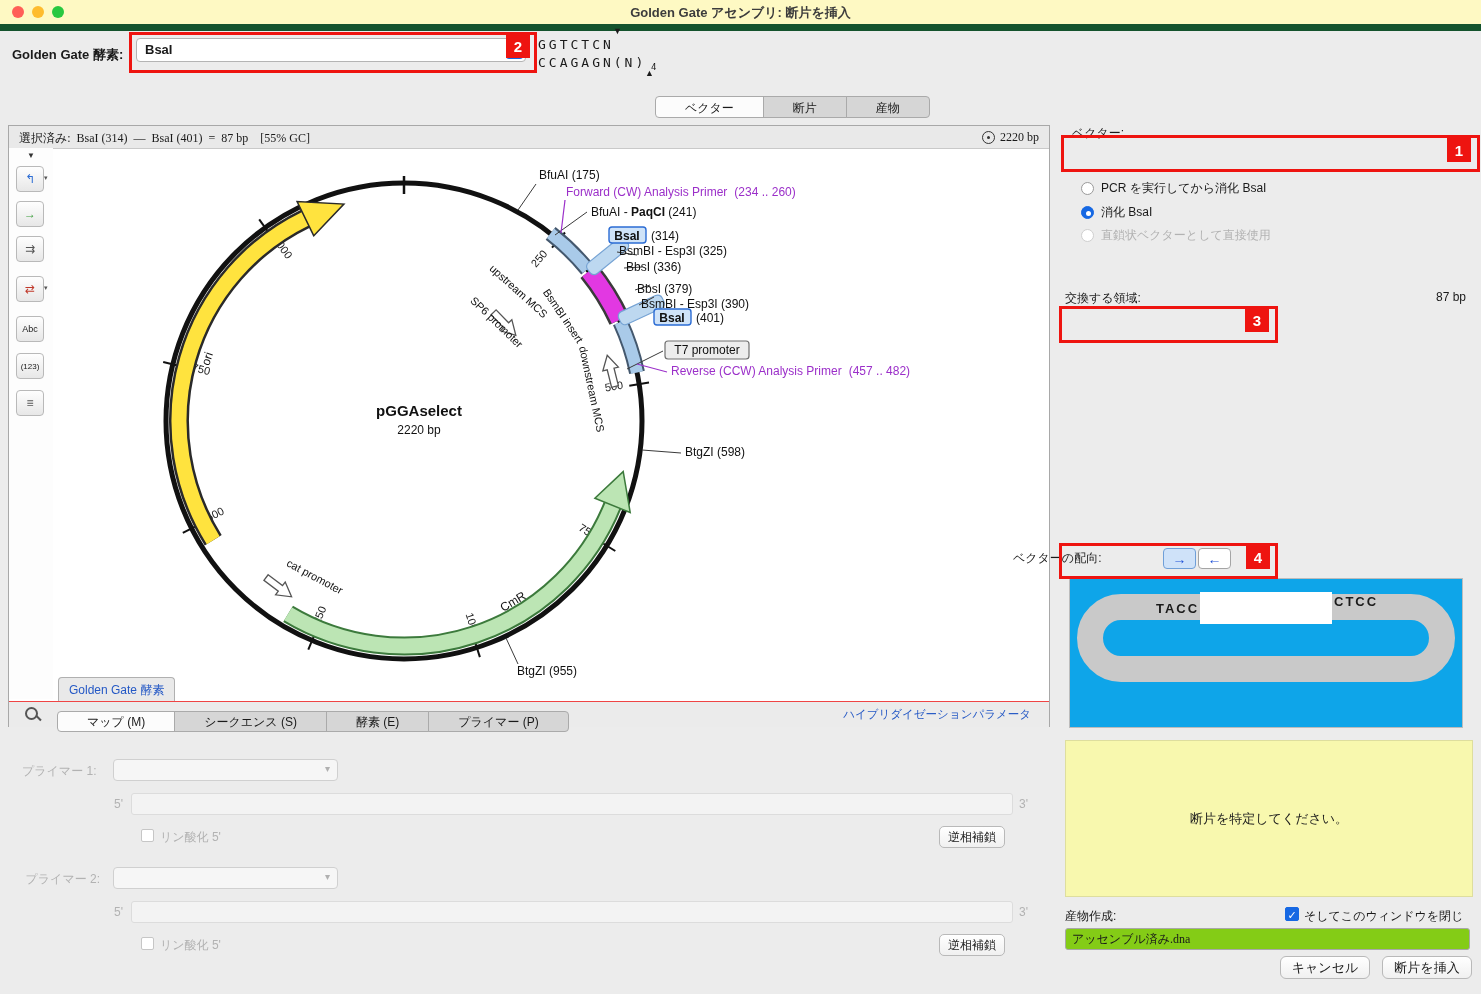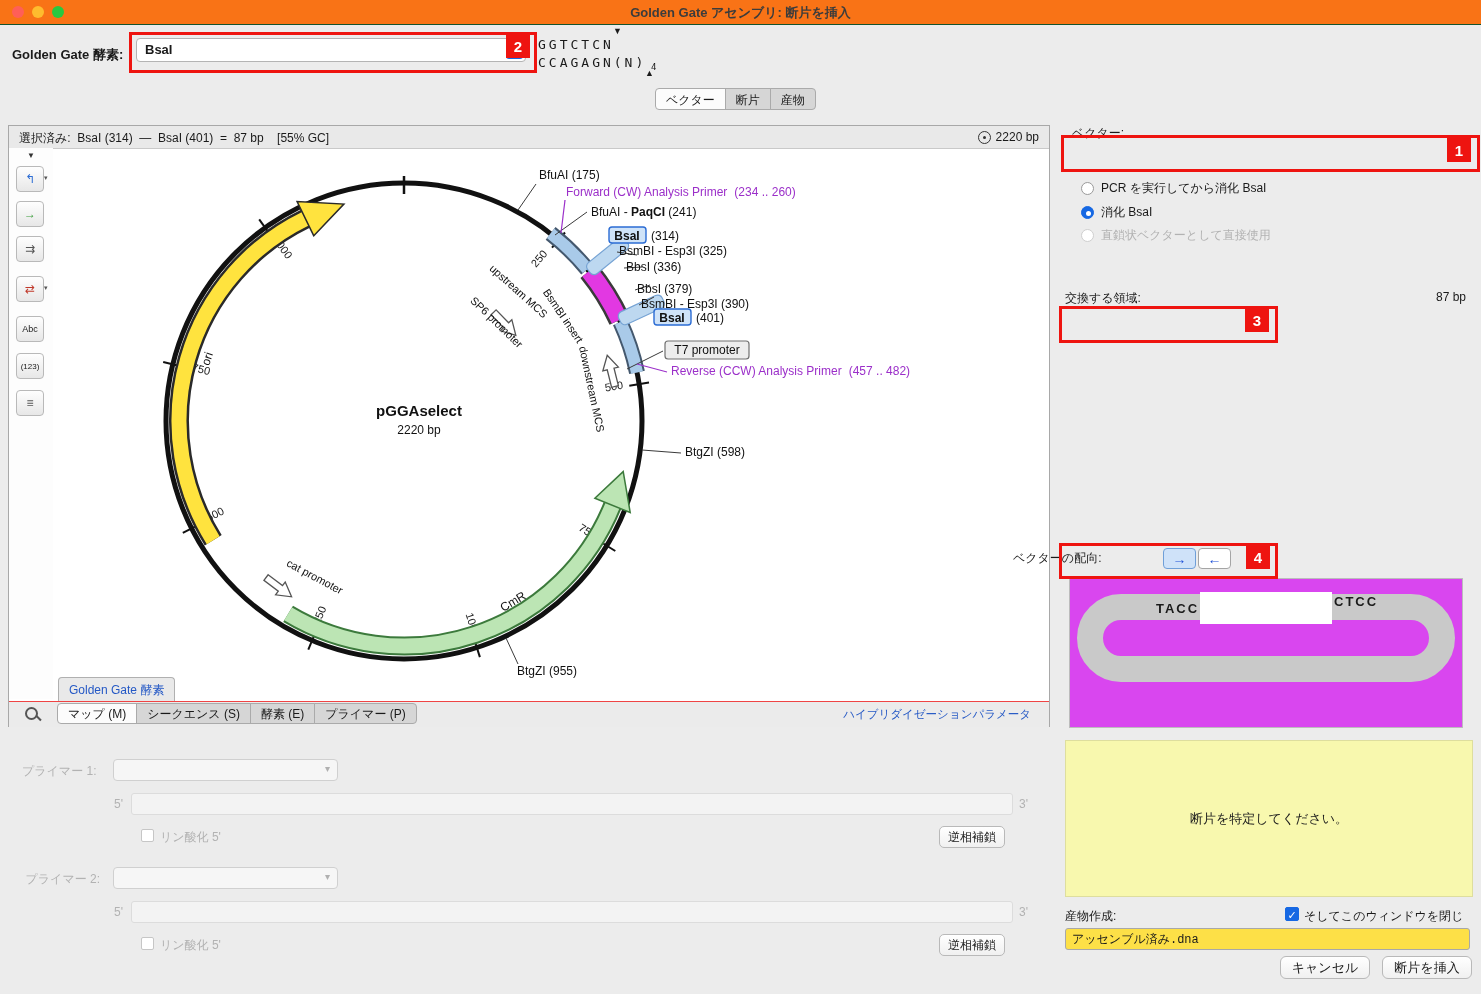--- a/index.html
+++ b/index.html
@@ -2,44 +2,44 @@
 <html><head>
 <meta charset="utf-8">
 <style>
   html,body{margin:0;padding:0;background:#9a9a9a;}
   .screen{position:relative;width:1481px;height:994px;background:#ececec;overflow:hidden;
           font-family:"Liberation Sans","DejaVu Sans",sans-serif;font-size:12px;color:#1a1a1a;}
   .abs{position:absolute;}
   .pre{white-space:pre;}
   .mono{font-family:"DejaVu Sans Mono",monospace;}
   
-  .titlebar{position:absolute;left:0;top:0;right:0;height:24px;background:#f97316;border-bottom:1px solid #14532d;padding-left:40px;}
+  .titlebar{position:absolute;left:0;top:0;right:0;height:24px;background:#fef9c3;border-bottom:7px solid #14532d;padding-left:40px;}
   .tl{position:absolute;top:6px;width:12px;height:12px;border-radius:50%;}
   .wtitle{position:absolute;top:4px;left:0;width:100%;text-align:center;font-weight:bold;font-size:13px;color:#3c3c3c;}
   
   .combo{position:absolute;background:#fff;border:1px solid #b4b4b4;border-radius:4px;box-sizing:border-box;}
   .combo .val{position:absolute;left:8px;top:3px;}
   .combo-btn{position:absolute;right:2px;top:2px;bottom:2px;width:17px;background:linear-gradient(#62a8f8,#1565e2);
              border-radius:3px;color:#fff;font-size:6.5px;line-height:1.1;display:flex;flex-direction:column;
              align-items:center;justify-content:center;}
   
   .redbox{position:absolute;border:3px solid #ee1410;z-index:40;pointer-events:none;}
   .badge{position:absolute;width:24px;height:24px;background:#ee1410;color:#fff;font-weight:bold;font-size:15px;
          display:flex;align-items:center;justify-content:center;z-index:41;}
   
   .seg{position:absolute;display:flex;}
-  .seg .s{height:22px;line-height:22px;padding:0 10px;background:#d6d6d6;border:1px solid #aaa;margin-left:-1px;
-          text-align:center;box-sizing:border-box;}
+  .seg .s{height:22px;line-height:22px;padding:0 29px;background:#d6d6d6;border:1px solid #aaa;margin-left:-1px;
+          text-align:center;box-sizing:border-box;margin-top:8px;}
   .seg .s:first-child{border-radius:4px 0 0 4px;margin-left:0;}
   .seg .s:last-child{border-radius:0 4px 4px 0;}
   .seg .s.on{background:#fcfcfc;}
   
   .map-panel{position:absolute;left:8px;top:125px;width:1042px;height:602px;background:#fff;
              border:1px solid #a8a8a8;box-sizing:border-box;}
-  .map-header{position:absolute;left:0;top:0;right:0;height:22px;background:#e9e9e9;border-bottom:1px solid #c9c9c9;}
+  .map-header{position:absolute;left:0;top:0;right:0;height:22px;background:#e9e9e9;border-bottom:1px solid #c9c9c9;font-family:Liberation Serif, serif;}
   .circ-icon{width:11px;height:11px;border:1.5px solid #333;border-radius:50%;display:inline-flex;
              align-items:center;justify-content:center;}
   .circ-icon i{width:3px;height:3px;background:#333;border-radius:50%;}
   .tbtn{position:absolute;left:7px;width:26px;height:24px;background:linear-gradient(#fefefe,#e7e7e7);
         border:1px solid #b9b9b9;border-radius:4px;display:flex;align-items:center;justify-content:center;font-size:12px;}
   .mag{position:absolute;width:9px;height:9px;border:2px solid #555;border-radius:50%;}
   .mag::after{content:'';position:absolute;left:8px;top:8px;width:7px;height:2px;background:#555;transform:rotate(45deg);}
   
   .sitelbl text{font-size:12px;fill:#111;}
   .sitelbl .purple{fill:#9b2fc9;}
@@ -58,22 +58,22 @@
   .abtn.on{background:#cfe2f9;border-color:#6f9fd8;}
   
   .ddl{position:absolute;background:#f6f6f6;border:1px solid #d0d0d0;border-radius:4px;box-sizing:border-box;}
   .ddl .chev{position:absolute;right:7px;top:3px;color:#b0b0b0;font-size:10px;}
   .dfield{position:absolute;background:#f3f3f3;border:1px solid #dcdcdc;border-radius:3px;box-sizing:border-box;}
   .cbx{position:absolute;width:13px;height:13px;background:#fff;border:1px solid #c6c6c6;border-radius:2px;box-sizing:border-box;}
   .cbx.on{width:14px;height:14px;background:#1668e3;border-color:#1668e3;color:#fff;font-size:11px;line-height:14px;
           text-align:center;}
   .pbtn{position:absolute;background:linear-gradient(#ffffff,#f0f0f0);border:1px solid #b9b9b9;border-radius:5px;
         display:flex;align-items:center;justify-content:center;font-size:12px;box-sizing:border-box;}
-  input.txt{position:absolute;background:#fde047;border:1px solid #a8a8a8;border-radius:3px;box-sizing:border-box;
-            font-family:Liberation Mono, monospace;font-size:12px;padding:0 6px;color:#1a1a1a;}
+  input.txt{position:absolute;background:#84cc16;border:1px solid #a8a8a8;border-radius:3px;box-sizing:border-box;
+            font-family:Liberation Serif, serif;font-size:12px;padding:0 6px;color:#1a1a1a;}
   .link{color:#2458c5;}
 </style>
 </head>
 <body>
 
 <div class="screen">
 
   <div class="titlebar">
     <span class="tl" style="left:12px;background:#ff5f57"></span>
     <span class="tl" style="left:32px;background:#febc2e"></span>
@@ -281,21 +281,21 @@
   <div class="abs" style="left:1013px;top:550px">ベクターの配向:</div>
   <div class="abtn on" style="left:1163px;top:548px">
       <span>→</span>
     </div>
   <div class="abtn" style="left:1198px;top:548px">
       <span>←</span>
     </div>
   <div class="redbox" style="left:1059px;top:543px;width:213px;height:30px"></div>
   <div class="badge" style="left:1246px;top:545px">4</div>
 
-  <div class="abs" style="left:1069px;top:578px;width:394px;height:150px;background:#d946ef;border:1px solid #bcbcbc;box-sizing:border-box">
+  <div class="abs" style="left:1069px;top:578px;width:394px;height:150px;background:#0ea5e9;border:1px solid #bcbcbc;box-sizing:border-box">
     <div style="position:absolute;left:7px;top:15px;width:378px;height:88px;border:26px solid #c9c9c9;border-radius:46px;box-sizing:border-box"></div>
     <div style="position:absolute;left:130px;top:13px;width:132px;height:32px;background:#fff"></div>
     <div style="position:absolute;left:86px;top:22px;font-weight:bold;font-size:13px;letter-spacing:2px">TACC</div>
     <div style="position:absolute;left:264px;top:15px;font-weight:bold;font-size:13px;letter-spacing:2px">CTCC</div>
   </div>
 
   <div class="abs" style="left:8px;top:740px;width:1042px;height:248px">
     <div class="abs dis-label" style="left:14px;top:23px;width:78px;">プライマー 1:</div>
     <div class="ddl" style="left:105px;top:19px;width:225px;height:22px">
         <span class="chev">▾</span>

